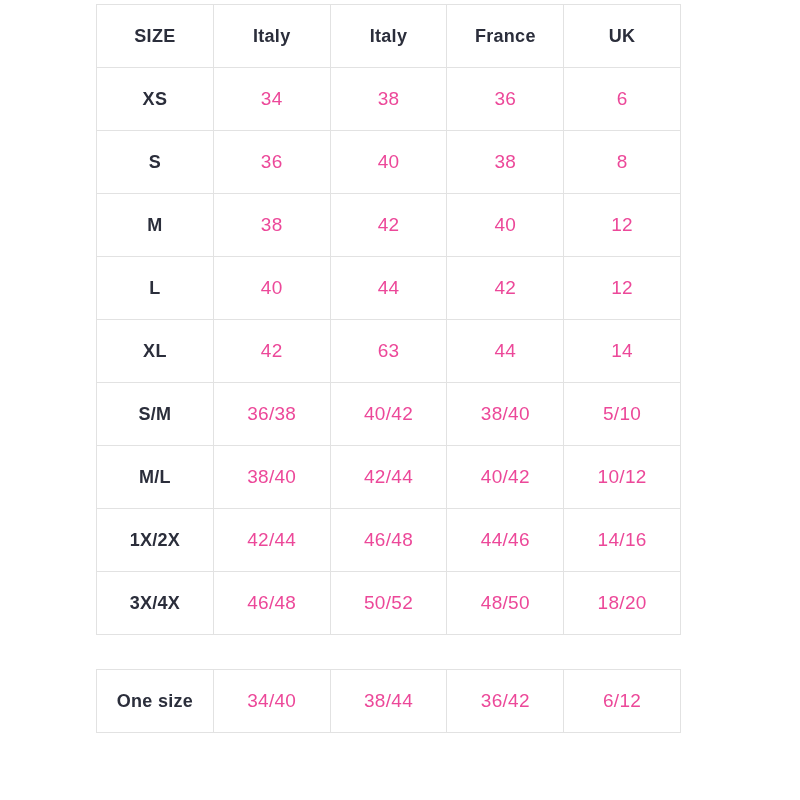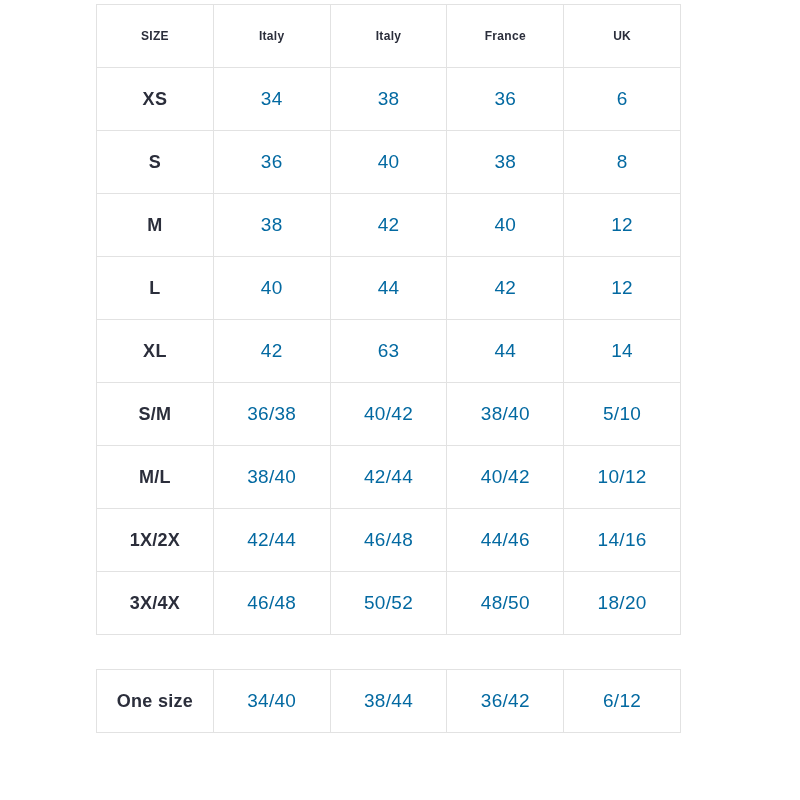--- a/index.html
+++ b/index.html
@@ -22,26 +22,26 @@
     background: #ffffff;
   }
   th, td {
     border: 1px solid #e2e2e2;
     height: 62px;
     text-align: center;
     vertical-align: middle;
     padding: 0;
     font-size: 19px;
     font-weight: normal;
-    color: #0369a1;
+    color: #ec4899;
     letter-spacing: 0.3px;
   }
   th {
     font-weight: bold;
-    font-size: 12px;
+    font-size: 18px;
     color: #2b2e3b;
   }
   td.label-col {
     font-weight: bold;
     font-size: 18px;
     color: #2b2e3b;
   }
   .table-gap {
     height: 34px;
   }

